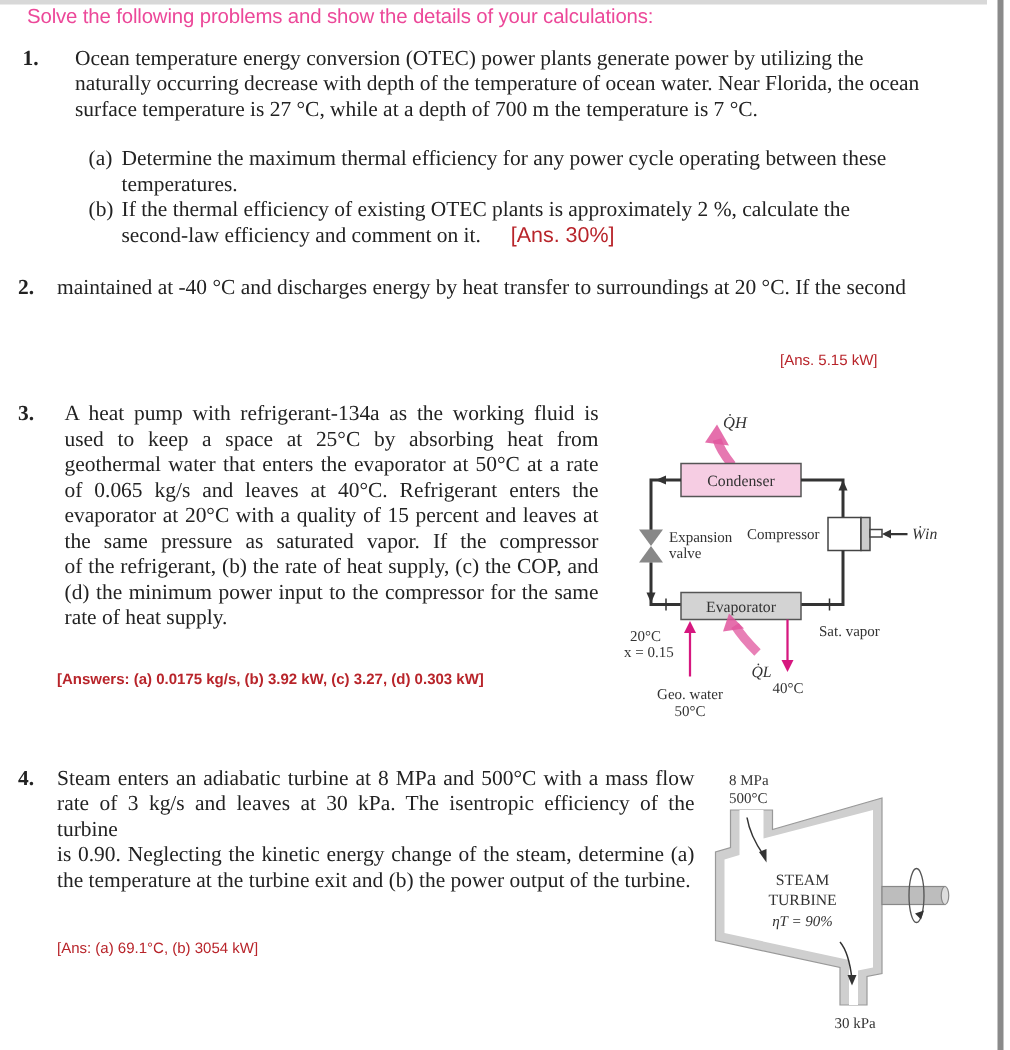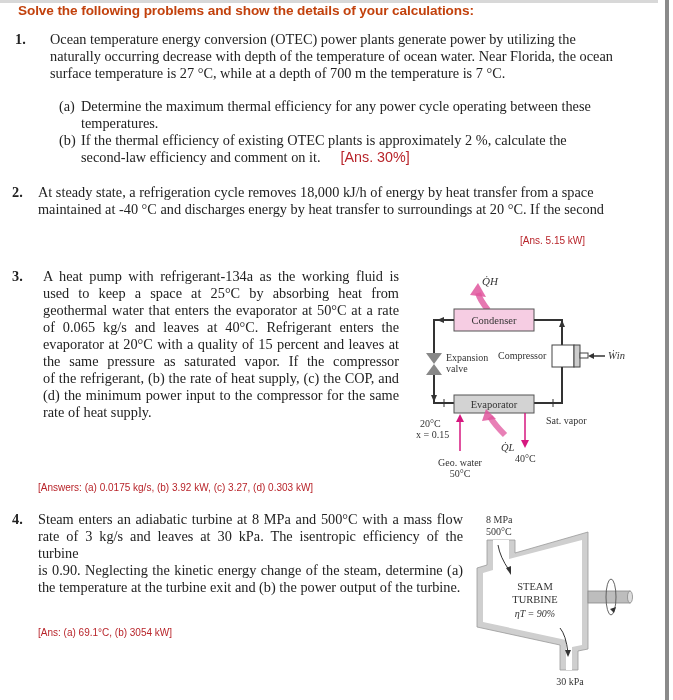--- a/index.html
+++ b/index.html
@@ -1,20 +1,20 @@
 <!DOCTYPE html>
 <html><head>
 <meta charset="utf-8">
 <style>
   html, body { margin: 0; padding: 0; background: #fff; }
   body { width: 673px; height: 700px; position: relative; overflow: hidden; }
   .page { position: absolute; left: 0; top: 0; width: 673px; height: 700px; background: #fff; }
   .top-rule { position: absolute; left: 0; top: 0; width: 658px; height: 3px; background: #d8d8d8; }
   .right-bar { position: absolute; left: 665px; top: 0; width: 4px; height: 700px; background: #8a8a8a; }
-  .header { position: absolute; left: 18px; top: 3px; font-family: "Liberation Sans", sans-serif; font-weight: bold; font-size: 13.6px; color: #c2410c; letter-spacing: -0.1px; }
+  .header { position: absolute; left: 18px; top: 3px; font-family: "Liberation Sans", sans-serif; font-weight: normal; font-size: 13.6px; color: #ec4899; letter-spacing: -0.1px; }
   .serif { font-family: "Liberation Serif", serif; color: #222; font-size: 14.3px; line-height: 17px; }
   .num { position: absolute; font-family: "Liberation Serif", serif; font-weight: bold; font-size: 14.3px; color: #222; }
   .block { position: absolute; }
   .ans { color: #b8242a; font-family: "Liberation Sans", sans-serif; font-size: 10px; }
   .ans-serif { color: #b8242a; font-family: Liberation Sans, sans-serif; font-size: 14.3px; }
   .just { text-align: justify; text-align-last: justify; }
   .sub { position: absolute; }
   .sub .lbl { position: absolute; left: 0; top: 0; }
   .sub .txt { position: absolute; left: 22px; top: 0; }
   svg text { font-family: "Liberation Serif", serif; }
@@ -45,38 +45,37 @@
   <div class="sub serif" style="left:59px; top:132px; width:560px; height:34px;">
     <span class="lbl">(b)</span>
     <div class="txt">
       <div>If the thermal efficiency of existing OTEC plants is approximately 2 %, calculate the</div>
       <div><span>second-law efficiency and comment on it.</span><span class="ans-serif" style="margin-left:20px;">[Ans. 30%]</span></div>
     </div>
   </div>
 
   <div class="num" style="left:12px; top:184px;">2.</div>
   <div class="block serif" style="left:38px; top:184px; width:590px;">
-    <div>At steady state, a refrigeration cycle removes 18,000 kJ/h of energy by heat transfer from a space</div>
     <div>maintained at -40 °C and discharges energy by heat transfer to surroundings at 20 °C. If the second</div>
   </div>
   <div class="ans" style="position:absolute; left:520px; top:235px;">[Ans. 5.15 kW]</div>
 
   <div class="num" style="left:12px; top:268px;">3.</div>
   <div class="block serif" style="left:43px; top:268px; width:356px;">
     <div class="just">A heat pump with refrigerant-134a as the working fluid is</div>
     <div class="just">used to keep a space at 25°C by absorbing heat from</div>
     <div class="just">geothermal water that enters the evaporator at 50°C at a rate</div>
     <div class="just">of 0.065 kg/s and leaves at 40°C. Refrigerant enters the</div>
     <div class="just">evaporator at 20°C with a quality of 15 percent and leaves at</div>
     <div class="just">the same pressure as saturated vapor. If the compressor</div>
     <div class="just">of the refrigerant, (b) the rate of heat supply, (c) the COP, and</div>
     <div class="just">(d) the minimum power input to the compressor for the same</div>
     <div>rate of heat supply.</div>
   </div>
-  <div class="ans" style="position:absolute; left:38px; top:482px;">[Answers: (a) 0.0175 kg/s, (b) 3.92 kW, (c) 3.27, (d) 0.303 kW]</div>
+  <div class="ans" style="position:absolute; left:38px; top:448px;font-weight:bold;">[Answers: (a) 0.0175 kg/s, (b) 3.92 kW, (c) 3.27, (d) 0.303 kW]</div>
 
   <svg style="position:absolute; left:410px; top:255px;" width="255" height="225" viewBox="0 0 255 225">
     <defs>
       <marker id="arr" markerWidth="8" markerHeight="8" refX="6" refY="4" orient="auto">
           <path d="M0,1 L7,4 L0,7 z" fill="#333"></path>
         </marker>
       <marker id="arrm" markerWidth="8" markerHeight="8" refX="6" refY="4" orient="auto">
           <path d="M0,1 L7,4 L0,7 z" fill="#d6177f"></path>
         </marker>
     </defs>

